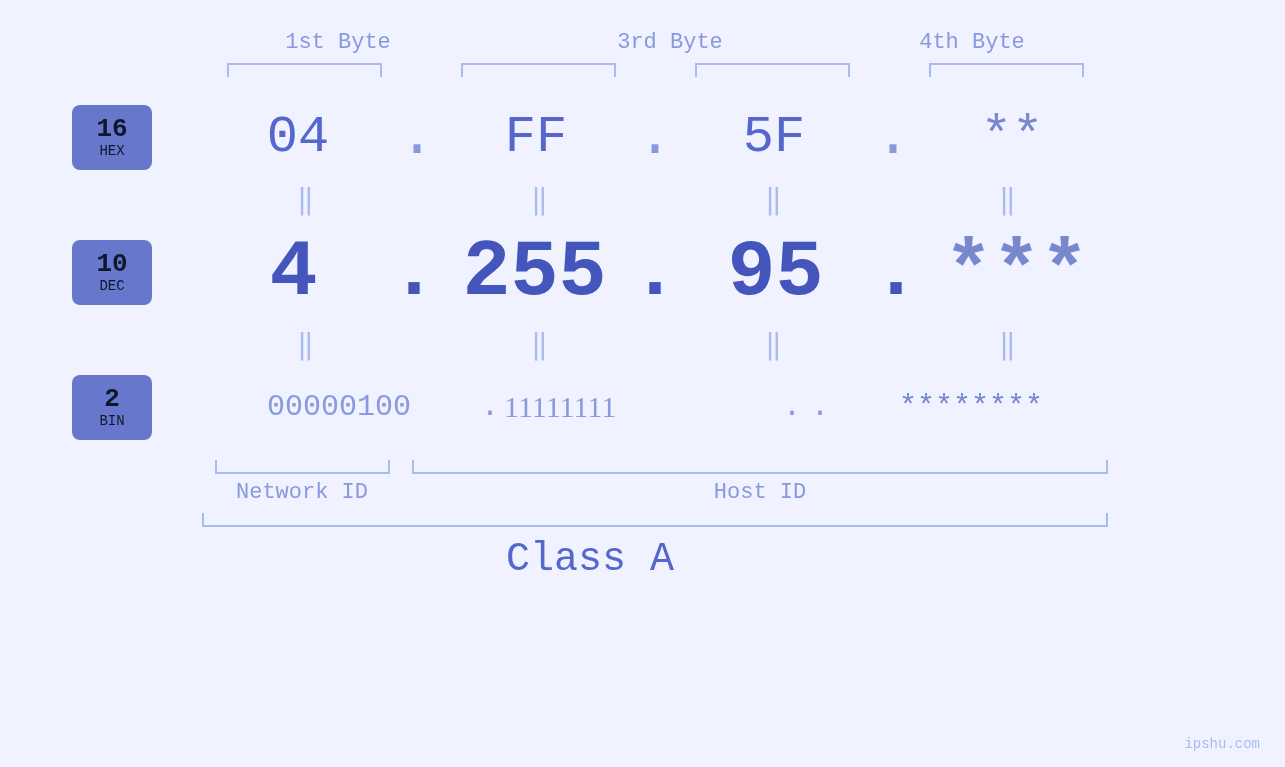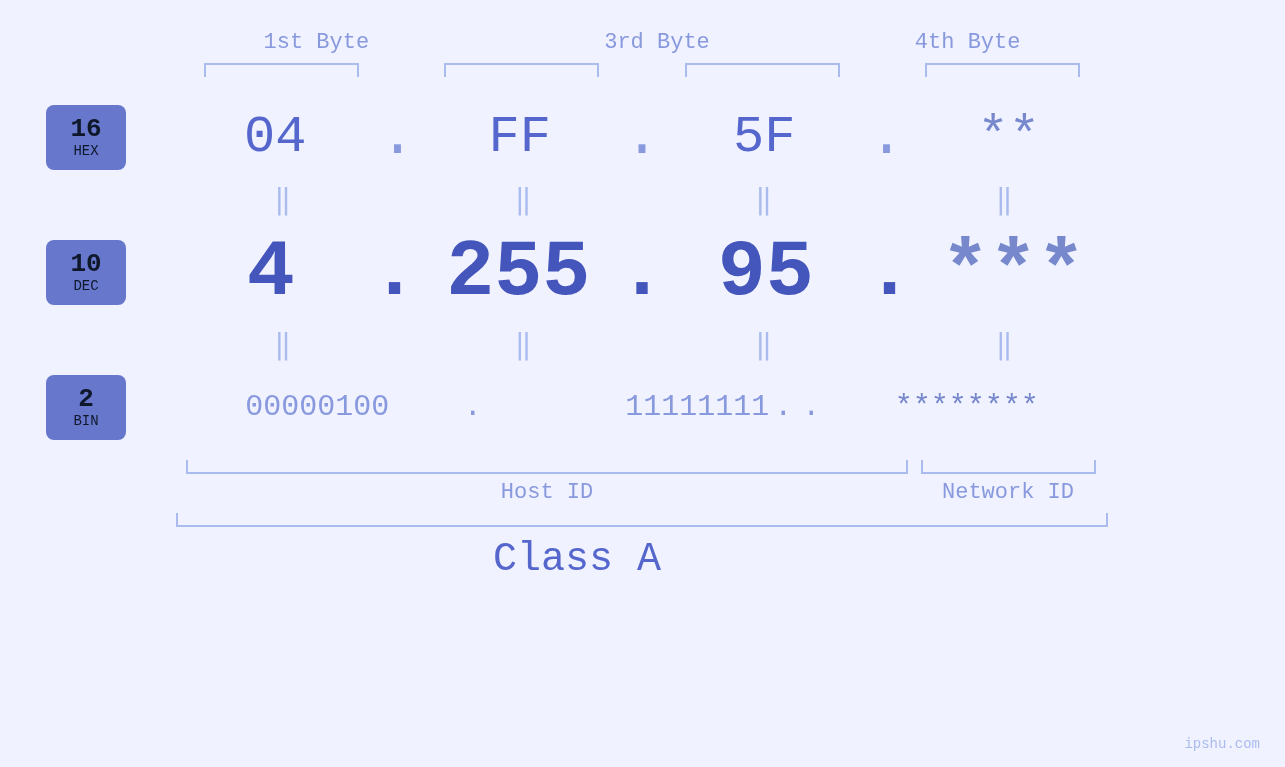--- a/index.html
+++ b/index.html
@@ -17,21 +17,21 @@
       position: relative;
     }
 
     .main-container {
       width: 1168px;
       height: 767px;
       position: relative;
       display: flex;
       flex-direction: column;
       align-items: center;
-      padding: 30px 60px 20px 46px;
+      padding: 30px 60px 20px 72px;
     }
 
     .byte-header {
       flex: 1;
       text-align: center;
       color: #8899dd;
       font-size: 22px;
       font-family: 'Courier New', Courier, monospace;
       font-weight: normal;
     }
@@ -290,43 +290,43 @@
       <div class="label-badge">
         <span class="num">2</span>
         <span class="base">BIN</span>
       </div>
     </div>
     <div class="row-data">
       <div style="flex:1; display:flex; justify-content:center;">
         <span class="byte-value bin-row">00000100</span>
       </div>
       <span class="separator bin">.</span>
-      <div style="flex:1; display:flex; justify-content:flex-end;">
+      <div style="flex:1; display:flex; justify-content:flex-start;font-family:Liberation Serif, serif;">
         <span class="byte-value bin-row">11111111</span>
       </div>
       <span class="separator bin">.</span>
       <span class="separator bin">.</span>
       <div style="flex:1; display:flex; justify-content:center;">
         <span class="byte-value bin-row masked">********</span>
       </div>
     </div>
   </div>
 
   <div style="display:flex; width:100%; margin-top:8px; align-items:flex-end;">
     <div style="width:130px; flex-shrink:0;"></div>
     <div style="flex:1; display:flex; align-items:flex-end;">
 
+      <div style="display:flex; flex-direction:column; align-items:center; width:200px;">
+        <div style="border:2px solid #aabbee; border-top:none; height:14px; width:175px;"></div>
+        <span style="color:#8899dd; font-size:22px; font-family:'Courier New',monospace; margin-top:6px;">Network ID</span>
+      </div>
+
       <div style="display:flex; flex-direction:column; align-items:center; flex:1; margin-left:10px;">
         <div style="border:2px solid #aabbee; border-top:none; height:14px; width:100%;"></div>
         <span style="color:#8899dd; font-size:22px; font-family:'Courier New',monospace; margin-top:6px;">Host ID</span>
-      </div>
-
-      <div style="display:flex; flex-direction:column; align-items:center; width:200px;">
-        <div style="border:2px solid #aabbee; border-top:none; height:14px; width:175px;"></div>
-        <span style="color:#8899dd; font-size:22px; font-family:'Courier New',monospace; margin-top:6px;">Network ID</span>
       </div>
     </div>
   </div>
 
   <div style="display:flex; width:100%; margin-top:8px;">
     <div style="width:130px; flex-shrink:0;"></div>
     <div style="flex:1;">
       <div style="border:2px solid #aabbee; border-top:none; height:14px; width:100%;"></div>
     </div>
   </div>

